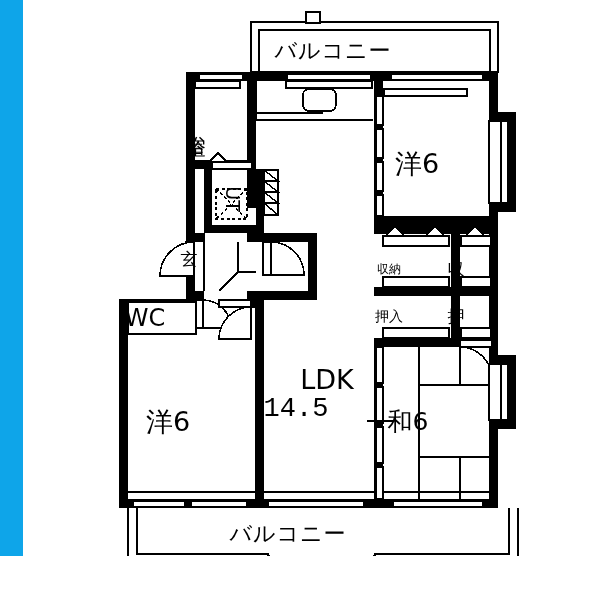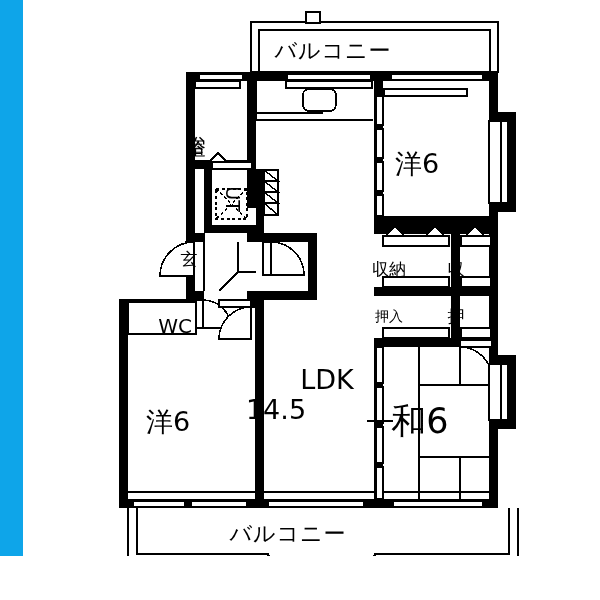--- a/index.html
+++ b/index.html
@@ -212,26 +212,26 @@
     <rect x="283" y="12" width="14" height="11"></rect>
   </g>
 
 </svg>
 
 <div id="labels">
       <div class="lbl ctr" style="left: 333px; top: 51px; font-size: 22px; letter-spacing: 1px;">バルコニー</div>
       <div class="lbl ctr" style="left: 196px; top: 120px; font-size: 20px; writing-mode: vertical-rl; line-height: 1.02;">浴室</div>
       <div class="lbl ctr" style="left: 232px; top: 199px; font-size: 19px; writing-mode: vertical-rl; line-height: 1.02;">UT</div>
       <div class="lbl ctr" style="left: 189px; top: 259px; font-size: 17px;">玄</div>
-      <div class="lbl ctr" style="left: 145px; top: 326px; font-size: 20px; margin-left: 30px;">WC</div>
+      <div class="lbl ctr" style="left: 145px; top: 318px; font-size: 24px;">WC</div>
       <div class="lbl ctr" style="left: 417px; top: 163px; font-size: 27px;">洋6</div>
-      <div class="lbl ctr" style="left: 389px; top: 269px; font-size: 17px;">収納</div>
+      <div class="lbl ctr" style="left: 389px; top: 269px; font-size: 12px;">収納</div>
       <div class="lbl ctr" style="left: 456px; top: 269px; font-size: 17px;">収</div>
       <div class="lbl ctr" style="left: 389px; top: 316px; font-size: 14px;">押入</div>
       <div class="lbl ctr" style="left: 456px; top: 316px; font-size: 17px;">押</div>
       <div class="lbl ctr" style="left: 168px; top: 421px; font-size: 27px;">洋6</div>
       <div class="lbl ctr" style="left: 291px; top: 379px; font-size: 27px; margin-left: 36px;">LDK</div>
-      <div class="lbl ctr" style="left: 276px; top: 409px; font-size: 27px;">14.5</div>
-      <div class="lbl ctr" style="left: 420px; top: 421px; font-size: 35px;">和6</div>
+      <div class="lbl ctr" style="left: 296px; top: 409px; font-size: 27px; font-family: Liberation Mono, monospace;">14.5</div>
+      <div class="lbl ctr" style="left: 408px; top: 421px; font-size: 25px;">和6</div>
       <div class="lbl ctr" style="left: 288px; top: 534px; font-size: 22px; letter-spacing: 1px;">バルコニー</div>
     </div>
 
 </div>
 
 </body></html>

